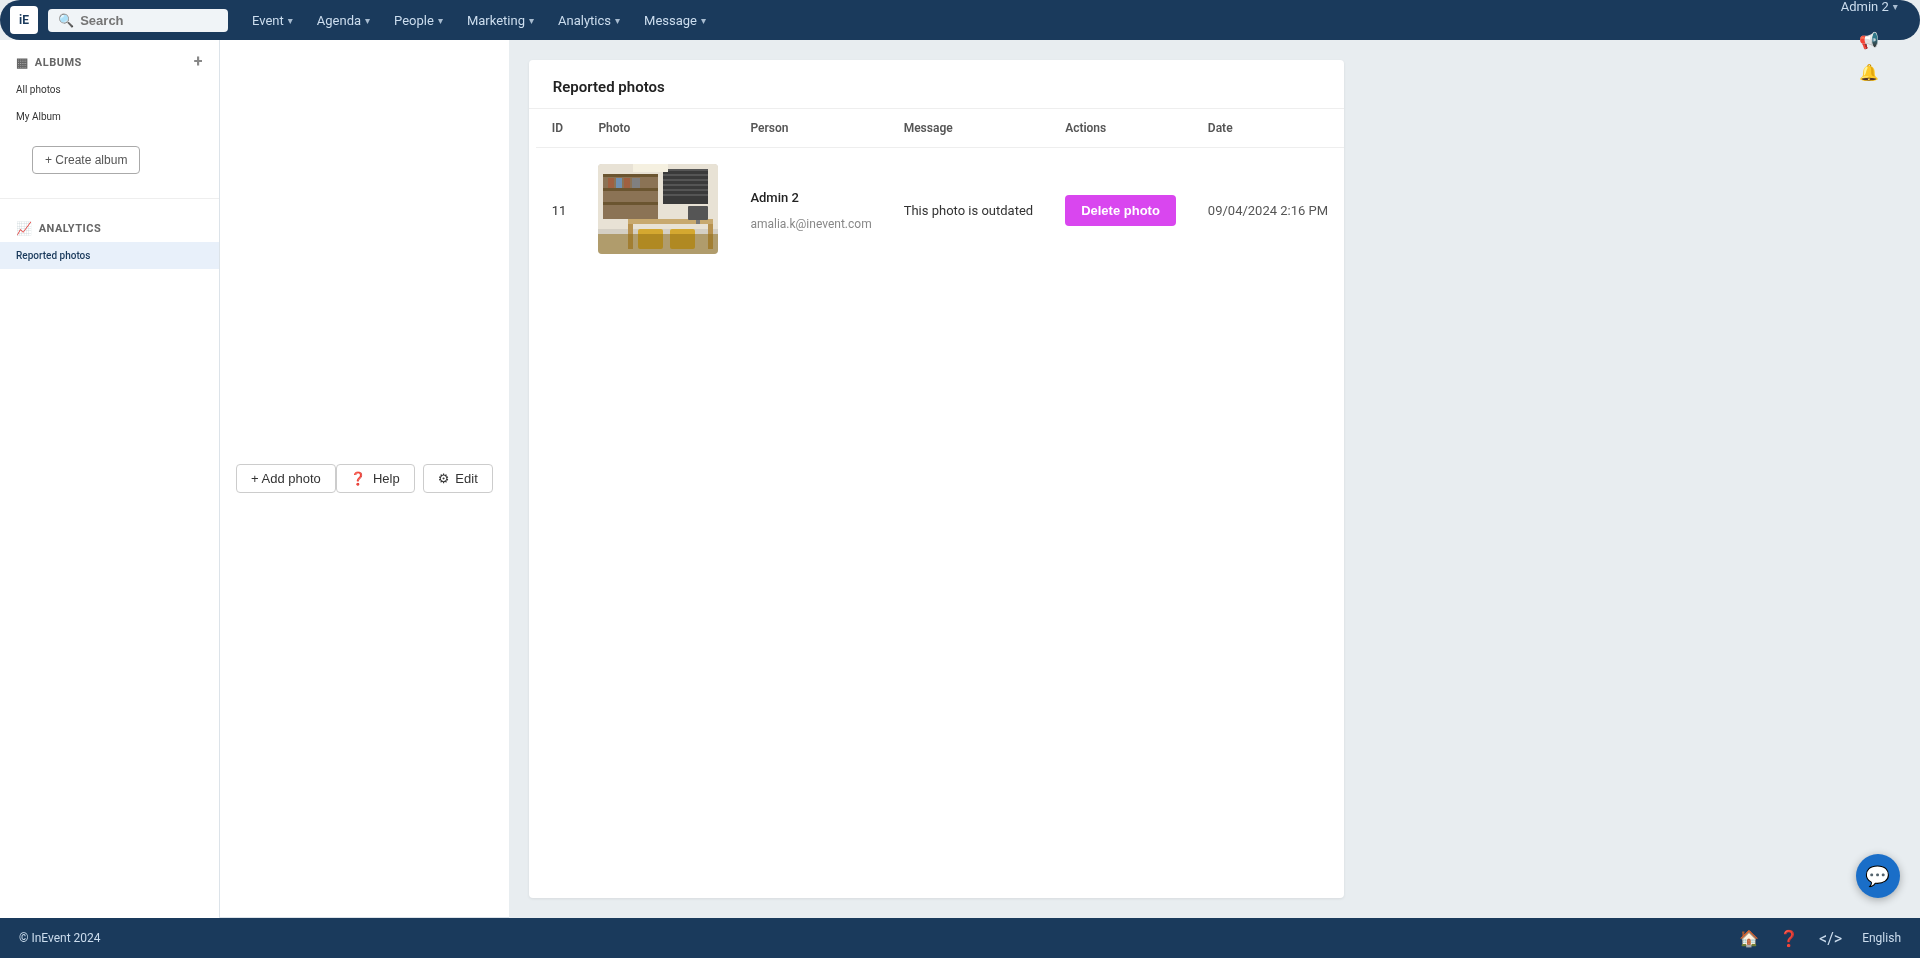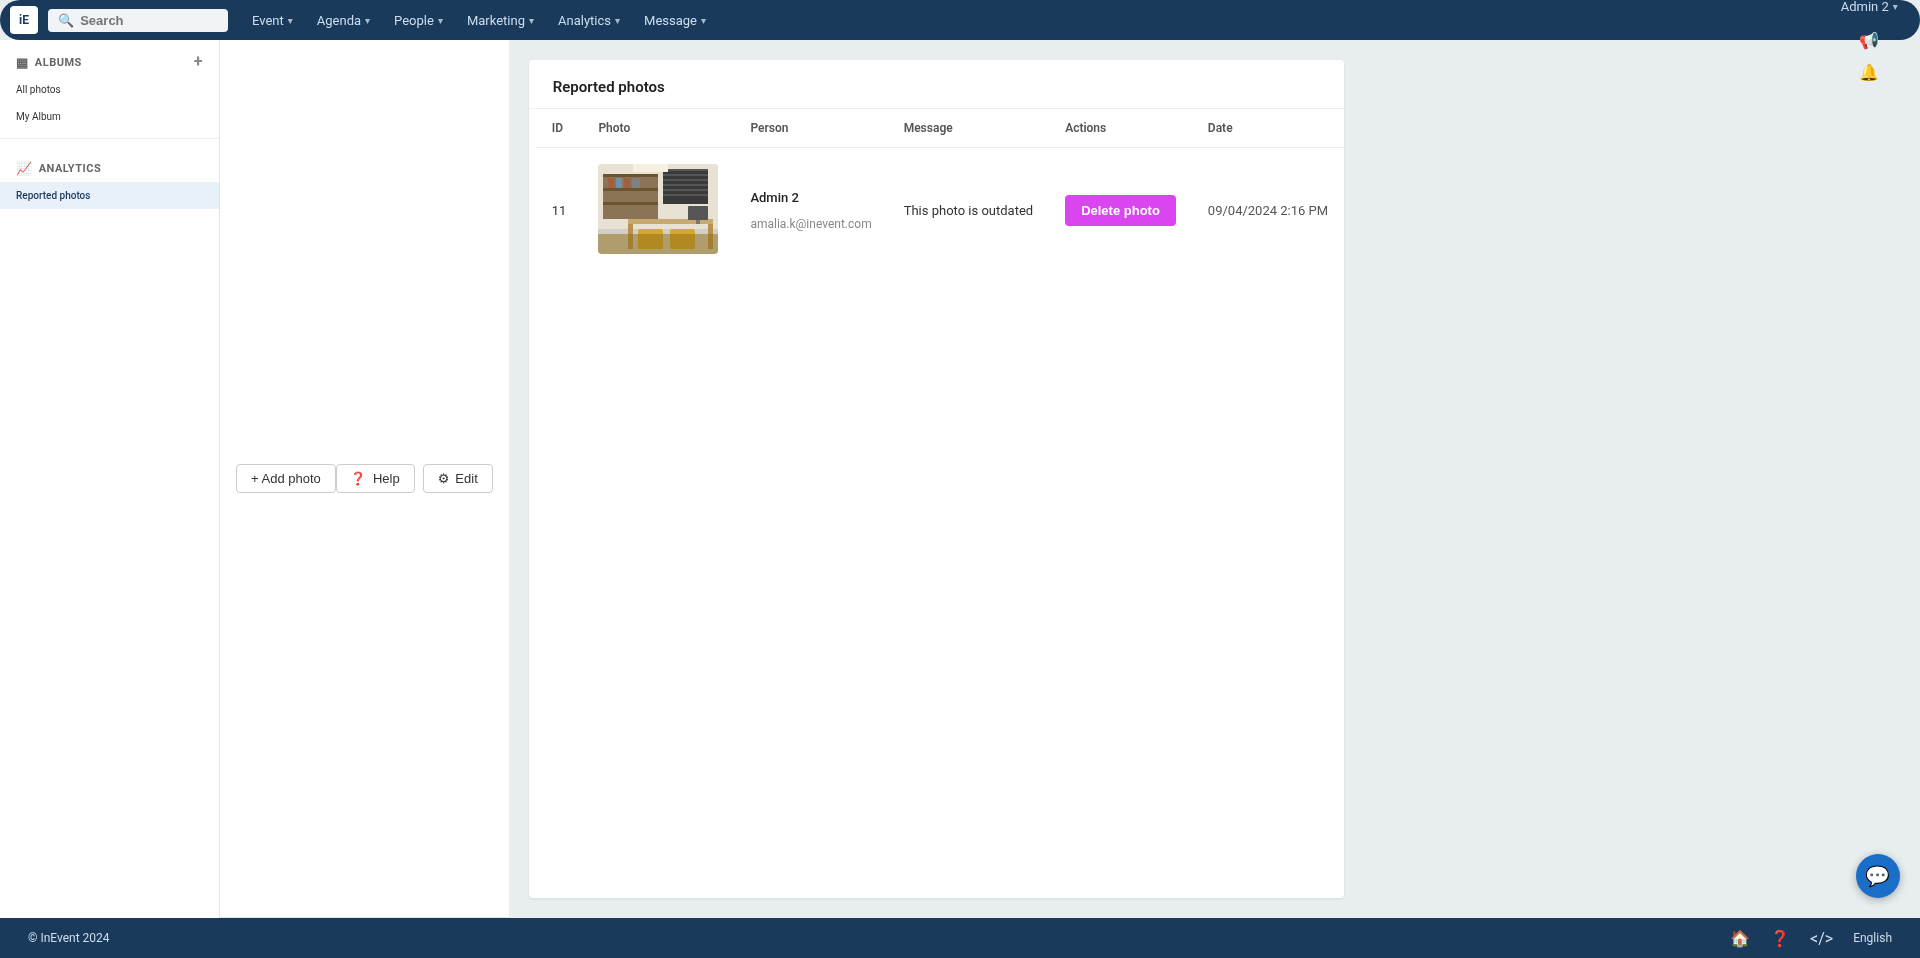--- a/index.html
+++ b/index.html
@@ -163,21 +163,21 @@
     
     .office-scene {
       width: 120px; height: 90px; border-radius: 4px; overflow: hidden;
     }
 
     
     .bottombar {
       background: #1a3a5c;
       height: 40px;
       display: flex; align-items: center; justify-content: space-between;
-      padding: 0 28px;
+      padding: 0 19px;
       color: #cde; font-size: 12px;
       flex-shrink: 0;
     }
     .bottombar-right { display: flex; align-items: center; gap: 20px; }
     .bottombar-icon { font-size: 16px; cursor: pointer; color: #cde; }
 
     
     .chat-bubble {
       position: fixed; bottom: 60px; right: 20px;
       width: 44px; height: 44px; border-radius: 50%;
@@ -250,20 +250,25 @@
       <span class="add-btn">+</span>
     </div>
 
     <div class="sidebar-item">
       <span>All photos</span>
     </div>
     <div class="sidebar-item">
       <span>My Album</span>
     </div>
 
+    <div style="padding: 8px 16px;">
+      <button class="create-album-btn">
+        <span>+ Create album</span>
+      </button>
+    </div>
 
     <div class="sidebar-divider"></div>
 
     <div class="analytics-section">
       <span style="font-size:13px;">📈</span>
       <span>ANALYTICS</span>
     </div>
 
     <div class="sidebar-item active">
       <span>Reported photos</span>

